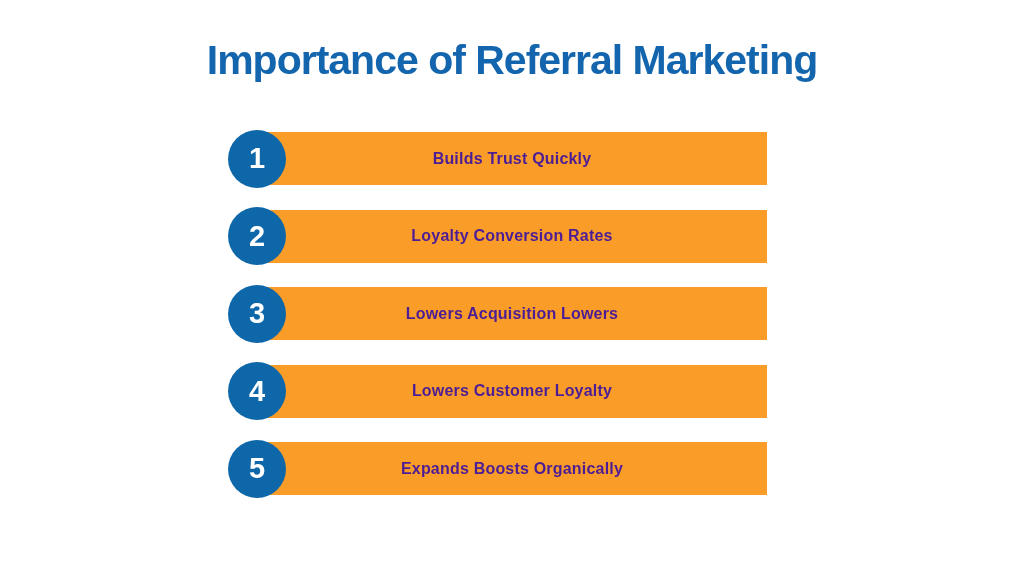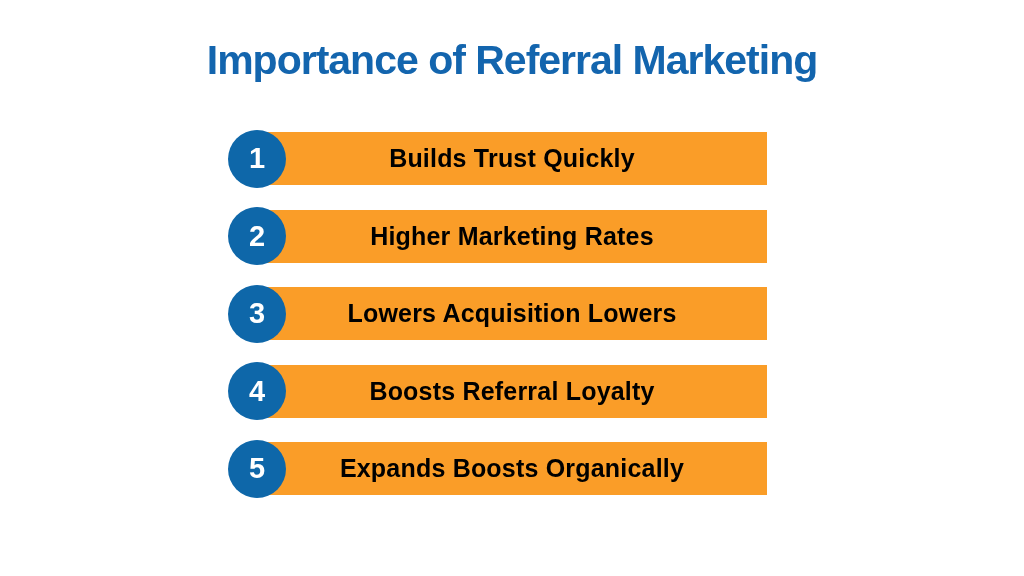--- a/index.html
+++ b/index.html
@@ -44,22 +44,22 @@
   }
   .bar {
     position: absolute;
     inset: 0;
     background: #FA9D28;
     display: flex;
     align-items: center;
     justify-content: center;
   }
   .bar-label {
-    color: #000000;
-    font-size: 25px;
+    color: #4c1d95;
+    font-size: 16px;
     font-weight: 700;
     letter-spacing: 0.2px;
   }
   .badge {
     position: absolute;
     left: -29px;
     top: -2.5px;
     width: 58px;
     height: 58px;
     border-radius: 50%;
@@ -89,39 +89,39 @@
       <div class="bar">
         <span class="bar-label">Builds Trust Quickly</span>
       </div>
       <div class="badge">
         <span class="badge-number">1</span>
       </div>
     </div>
 
     <div class="row">
       <div class="bar">
-        <span class="bar-label">Higher Marketing Rates</span>
+        <span class="bar-label">Loyalty Conversion Rates</span>
       </div>
       <div class="badge">
         <span class="badge-number">2</span>
       </div>
     </div>
 
     <div class="row">
       <div class="bar">
         <span class="bar-label">Lowers Acquisition Lowers</span>
       </div>
       <div class="badge">
         <span class="badge-number">3</span>
       </div>
     </div>
 
     <div class="row">
       <div class="bar">
-        <span class="bar-label">Boosts Referral Loyalty</span>
+        <span class="bar-label">Lowers Customer Loyalty</span>
       </div>
       <div class="badge">
         <span class="badge-number">4</span>
       </div>
     </div>
 
     <div class="row">
       <div class="bar">
         <span class="bar-label">Expands Boosts Organically</span>
       </div>

